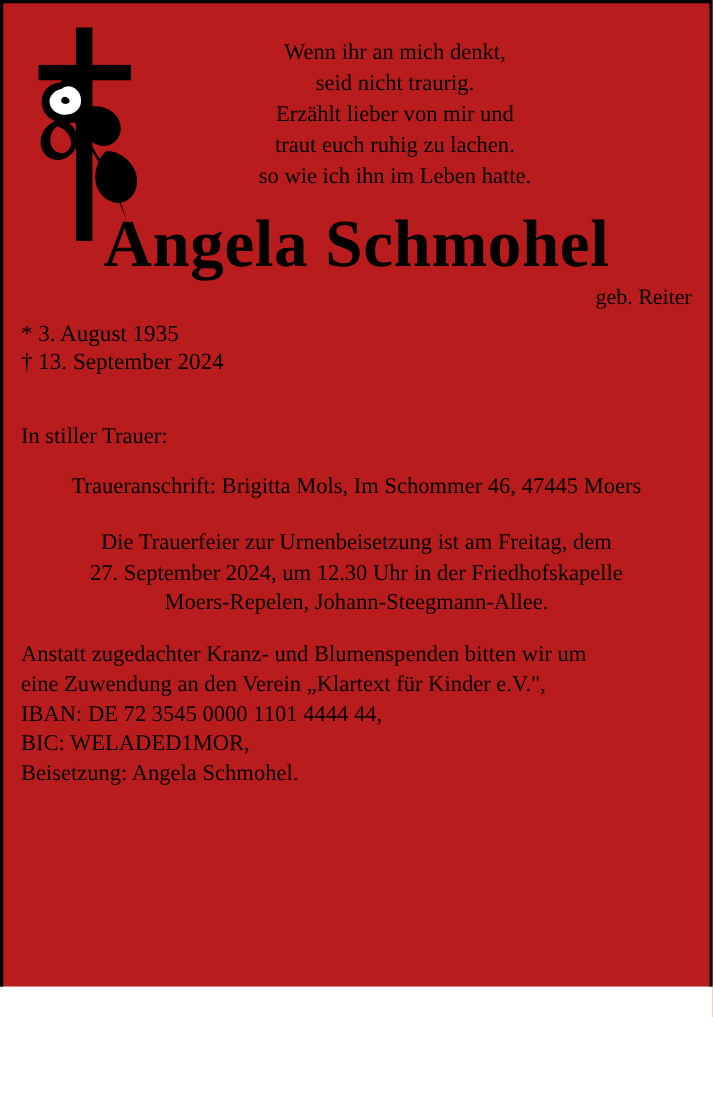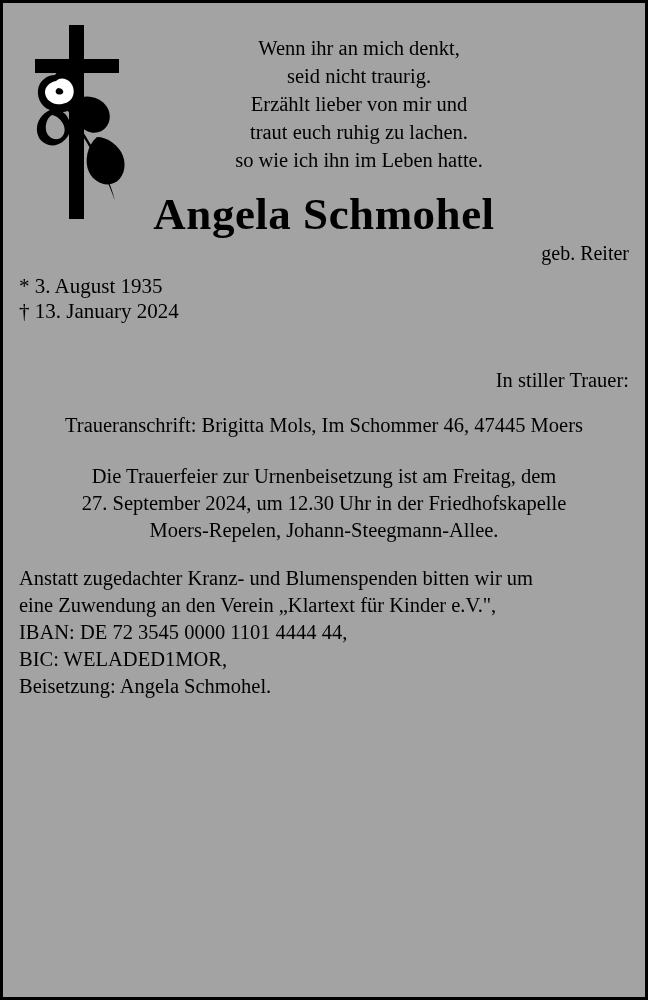--- a/index.html
+++ b/index.html
@@ -9,23 +9,23 @@
     background: #ffffff;
   }
   body {
     font-family: "Liberation Serif", "DejaVu Serif", serif;
     color: #000000;
   }
 
   .notice {
     position: relative;
     width: 648px;
-    height: 1000px;
+    height: 897px;
     box-sizing: border-box;
-    background: #a3a3a3;
+    background: #b91c1c;
     overflow: hidden;
   }
 
   
   .frame-outer {
     position: absolute;
     left: 0;
     top: 0;
     width: 648px;
     height: 1000px;
@@ -69,21 +69,21 @@
   .intro {
     text-align: center;
     font-size: 20.5px;
     line-height: 1.3;
     margin-top: 28px;
   }
 
   
   .deceased-name {
     text-align: center;
-    font-size: 45px;
+    font-size: 61px;
     font-weight: bold;
     line-height: 1.08;
     letter-spacing: 0.5px;
     margin-top: 16px;
   }
   .maiden-name {
     text-align: right;
     font-size: 20px;
     line-height: 1.2;
     margin-top: 2px;
@@ -95,21 +95,21 @@
     justify-content: center;
     align-items: baseline;
     font-size: 21px;
     margin-top: 9px;
     flex-direction: column;
   }
   .dates .date-birth { margin-right: 74px; }
 
   
   .mourn-heading {
-    text-align: right;
+    text-align: left;
     font-size: 20.5px;
     margin-top: 45px;
   }
   .mourners {
     text-align: center;
     font-size: 23px;
     font-weight: bold;
     line-height: 1.33;
     margin-top: 11px;
   }
@@ -201,21 +201,21 @@
       <div class="pline">traut euch ruhig zu lachen.</div>
       <div class="pline">so wie ich ihn im Leben hatte.</div>
     </div>
 
 
     <div class="deceased-name">Angela Schmohel</div>
     <div class="maiden-name">geb. Reiter</div>
 
     <div class="dates">
       <span class="date-birth">* 3. August 1935</span>
-      <span class="date-death">† 13. January 2024</span>
+      <span class="date-death">† 13. September 2024</span>
     </div>
 
     <div class="mourn-heading">In stiller Trauer:</div>
 
     <div class="address">Traueranschrift: Brigitta Mols, Im Schommer 46, 47445 Moers</div>
 
     <div class="ceremony">
       <div class="cline">Die Trauerfeier zur Urnenbeisetzung ist am Freitag, dem</div>
       <div class="cline">27. September 2024, um 12.30 Uhr in der Friedhofskapelle</div>
       <div class="cline">Moers-Repelen, Johann-Steegmann-Allee.</div>

